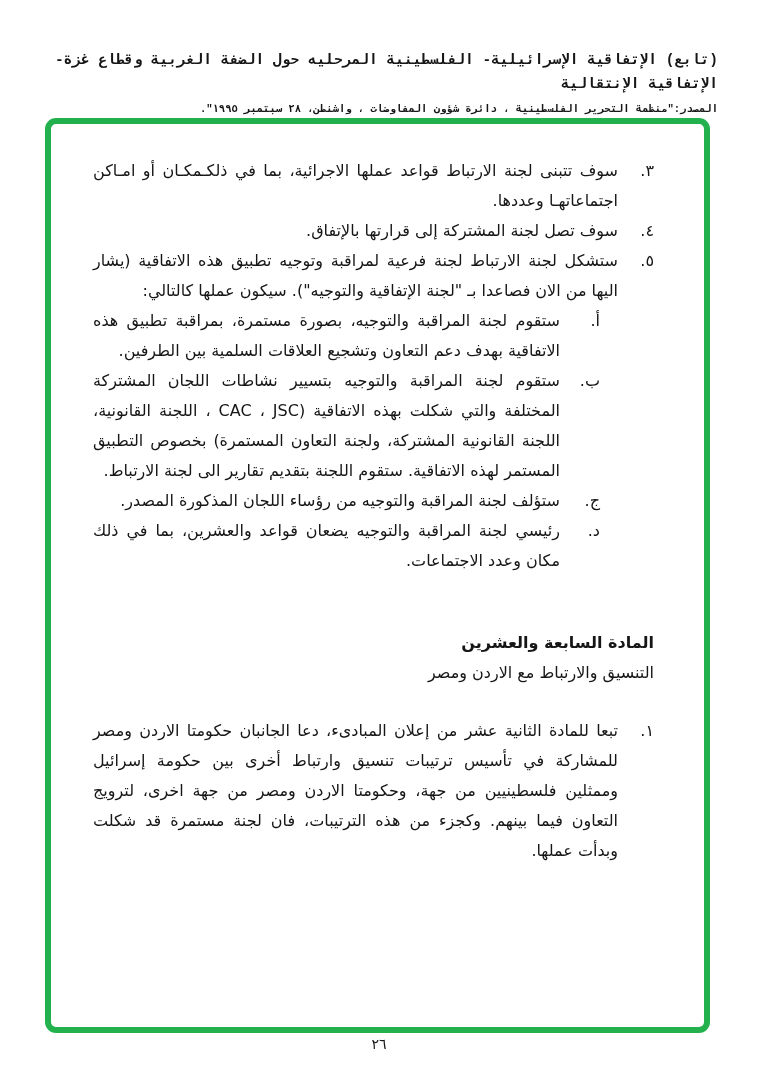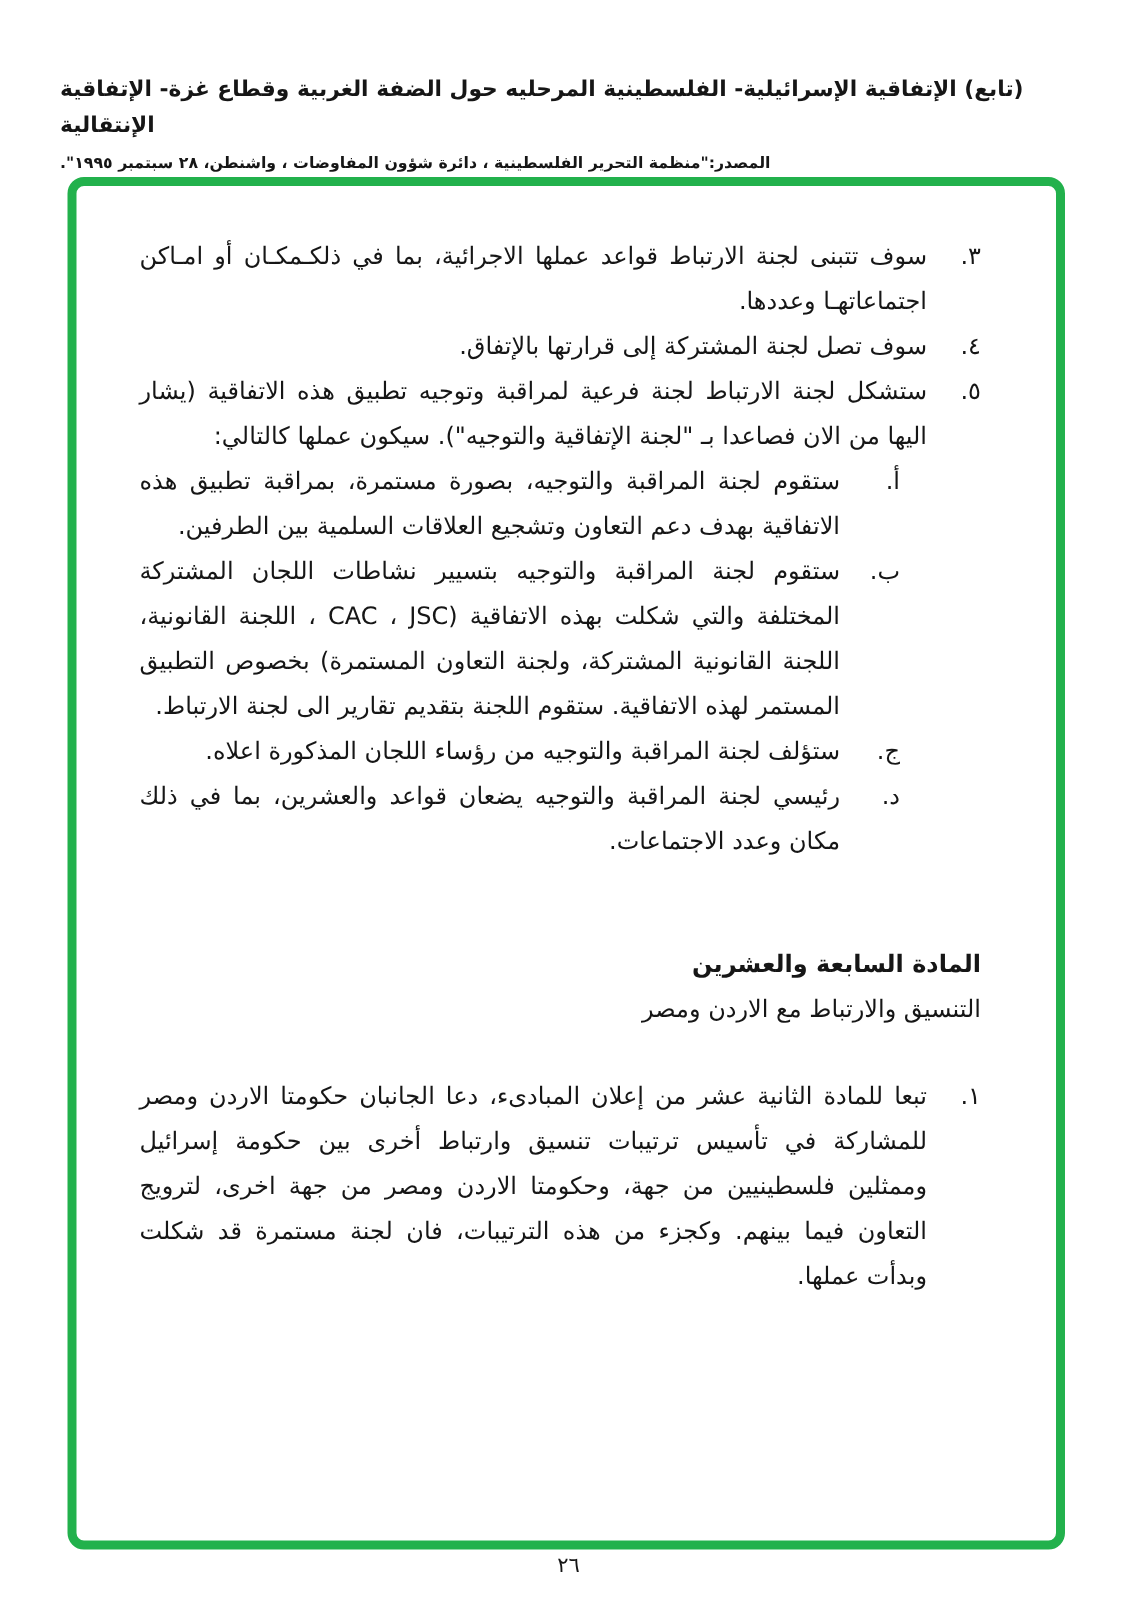--- a/index.html
+++ b/index.html
@@ -8,21 +8,21 @@
     background:#ffffff;
     font-family:"DejaVu Sans", sans-serif;
     color:#161616;
     position:relative;
     overflow:hidden;
   }
 
   
   .page-header {
     position:absolute; top:48px; left:40px; right:40px;
-    text-align:left; direction:rtl;
+    text-align:right; direction:rtl;font-family:Liberation Mono, monospace;
   }
   .header-title  { font-weight:bold; font-size:14.5px; line-height:24px; }
   .header-source { font-weight:bold; font-size:10.5px; line-height:16px; margin-top:5px; }
 
   
   .green-box {
     position:absolute; left:45px; top:118px;
     width:665px; height:915px;
     box-sizing:border-box;
     border:6px solid #22b14c;
@@ -87,21 +87,21 @@
         <div class="item">
           <div class="num">أ.</div>
           <div class="txt">ستقوم لجنة المراقبة والتوجيه، بصورة مستمرة، بمراقبة تطبيق هذه الاتفاقية بهدف دعم التعاون وتشجيع العلاقات السلمية بين الطرفين.</div>
         </div>
         <div class="item">
           <div class="num">ب.</div>
           <div class="txt">ستقوم لجنة المراقبة والتوجيه بتسيير نشاطات اللجان المشتركة المختلفة والتي شكلت بهذه الاتفاقية (CAC ، JSC ، اللجنة القانونية، اللجنة القانونية المشتركة، ولجنة التعاون المستمرة) بخصوص التطبيق المستمر لهذه الاتفاقية. ستقوم اللجنة بتقديم تقارير الى لجنة الارتباط.</div>
         </div>
         <div class="item">
           <div class="num">ج.</div>
-          <div class="txt">ستؤلف لجنة المراقبة والتوجيه من رؤساء اللجان المذكورة اعلاه.</div>
+          <div class="txt">ستؤلف لجنة المراقبة والتوجيه من رؤساء اللجان المذكورة المصدر.</div>
         </div>
         <div class="item">
           <div class="num">د.</div>
           <div class="txt">رئيسي لجنة المراقبة والتوجيه يضعان قواعد والعشرين، بما في ذلك مكان وعدد الاجتماعات.</div>
         </div>
       </div>
 
       <div class="article">
         <div class="article-heading">المادة السابعة والعشرين</div>
         <div class="article-subheading">التنسيق والارتباط مع الاردن ومصر</div>

